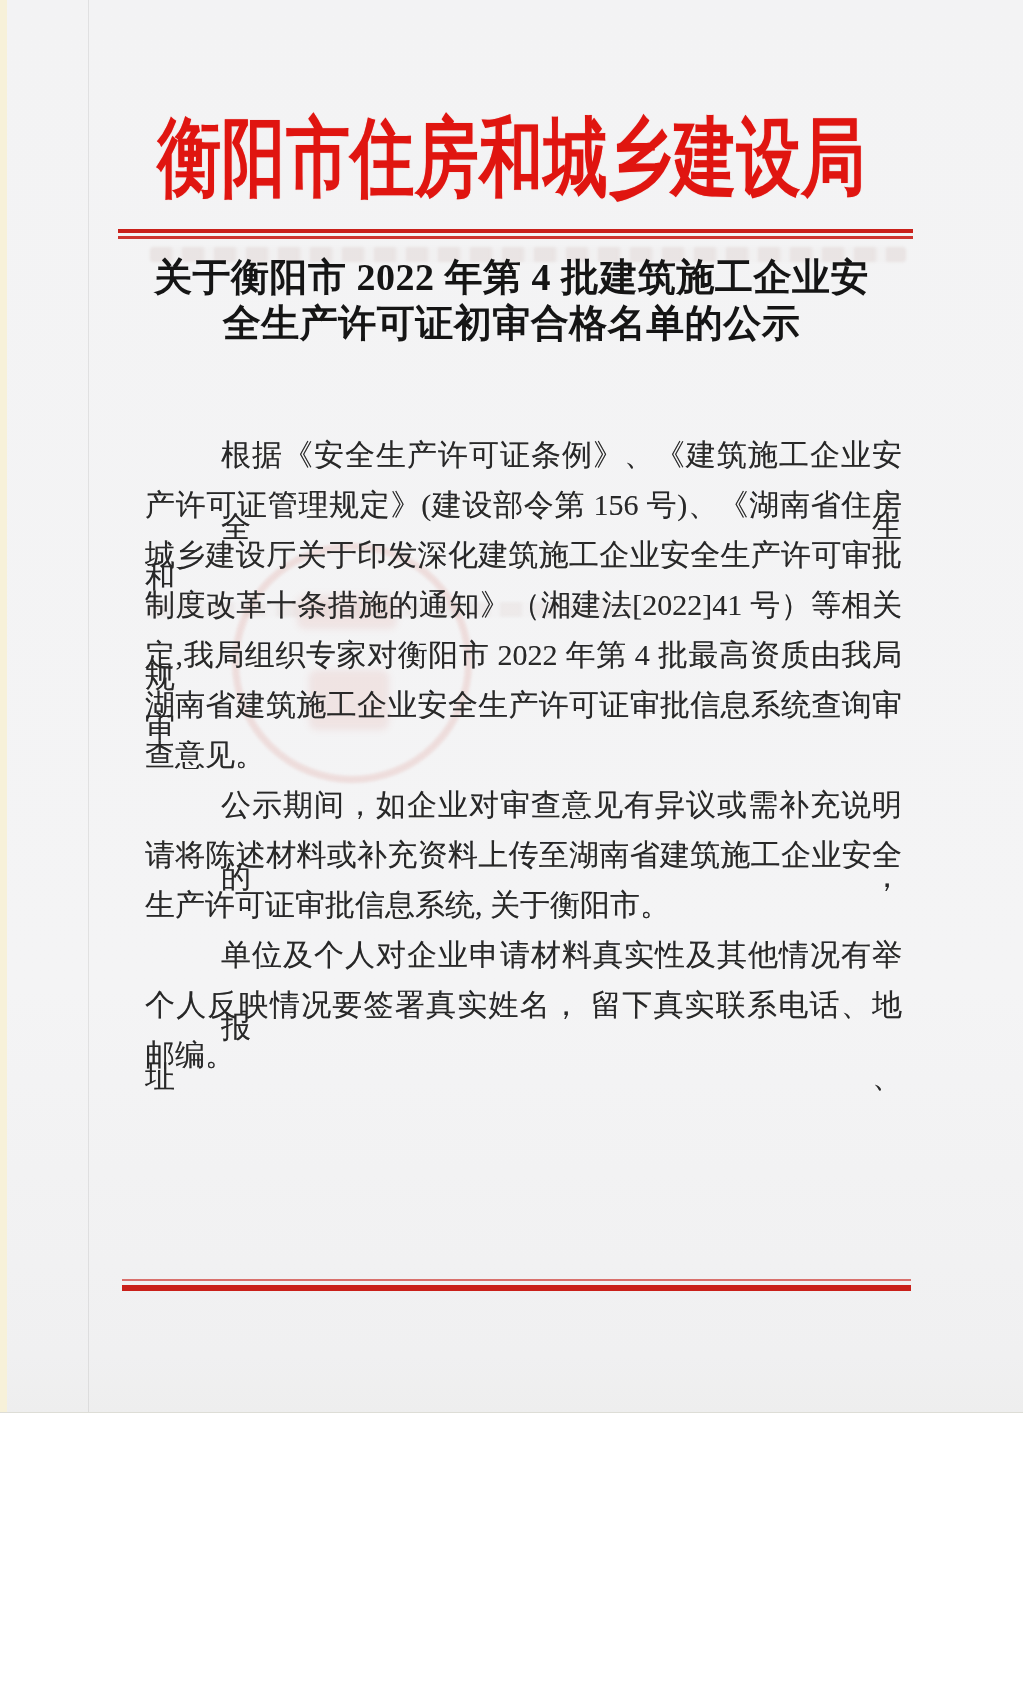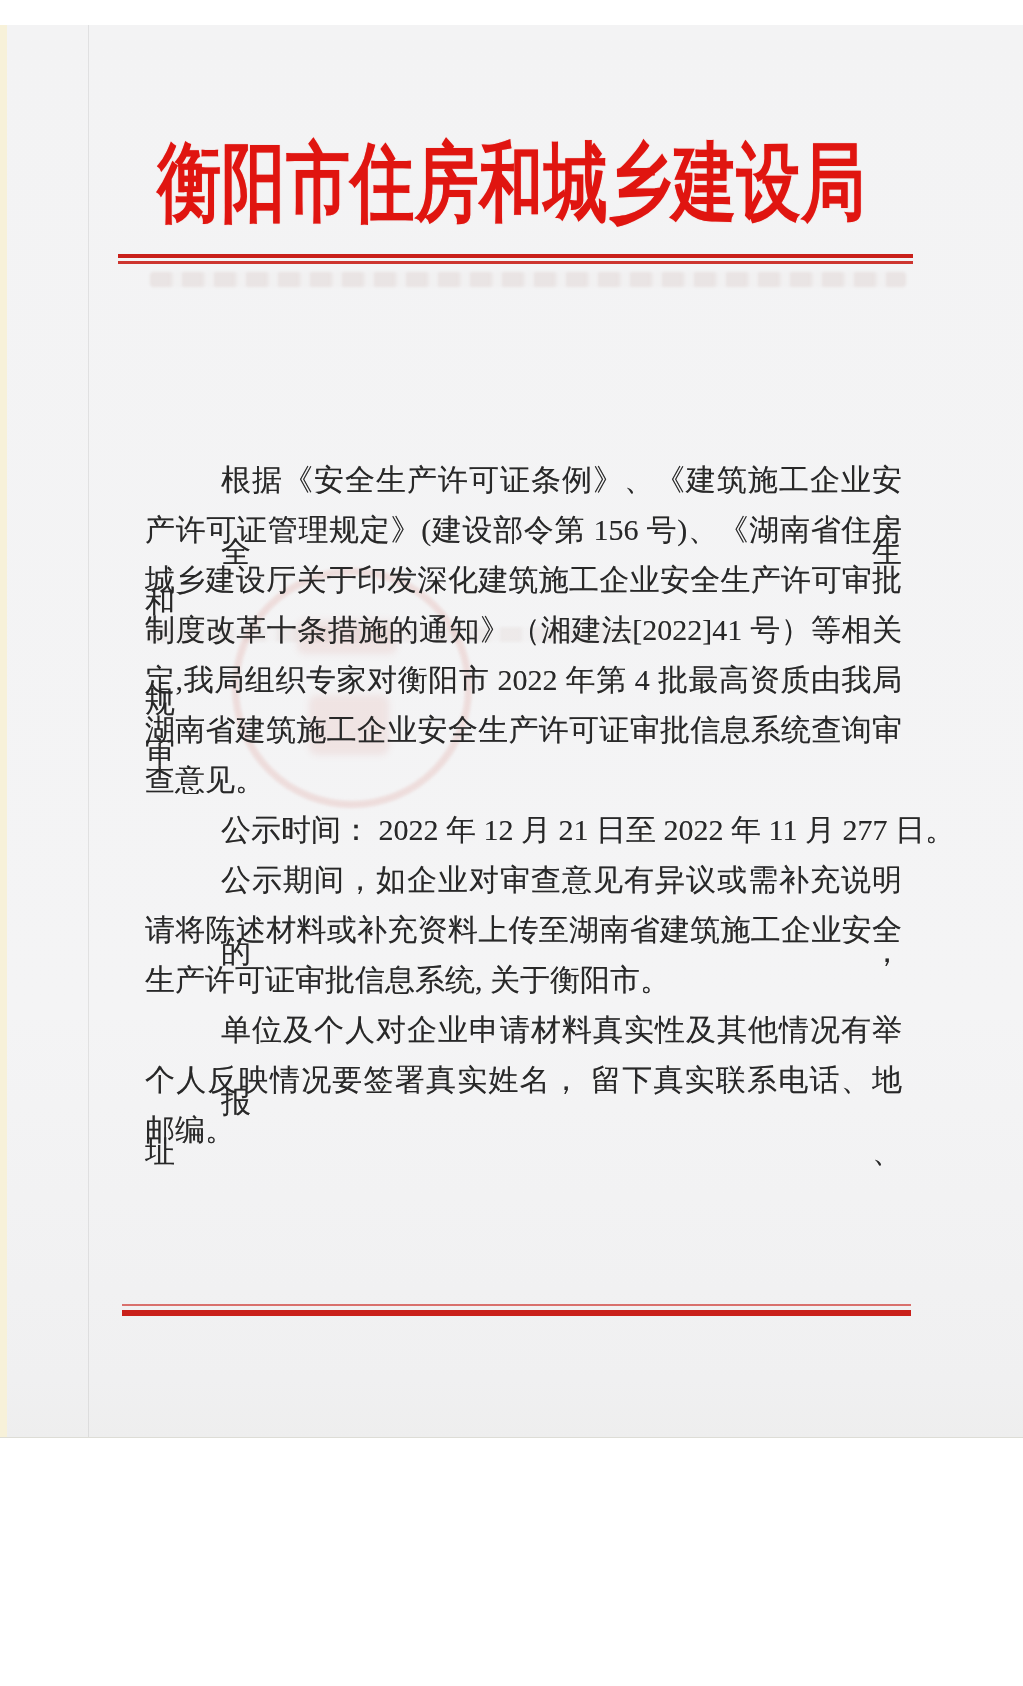--- a/index.html
+++ b/index.html
@@ -18,21 +18,20 @@
     background: #ffffff;
   }
   
   .paper {
     position: absolute;
     left: 0; top: 0;
     width: 1023px;
     height: 1412px;
     background: linear-gradient(180deg, var(--paper, #f3f3f4) 0%, #f4f4f5 70%, #f0f0f1 96%, #eeeeee 100%);
     border-bottom: 1px solid #ddddd6;
-    margin-top: 25px;
   }
   .edge-strip {
     position: absolute;
     left: 0; top: 0;
     width: 7px;
     height: 100%;
     background: var(--edge-strip, #f7f1d9);
   }
   .crease {
     position: absolute;
@@ -166,36 +165,39 @@
     </div>
 
     <div class="rule-top">
       <div class="thick"></div>
       <div class="gap"></div>
       <div class="thin"></div>
     </div>
 
     <div class="ghost-row ghost-1"></div>
 
+    <div class="doc-title">
+      <div>关于衡阳市 2022 年第 4 批建筑施工企业安</div>
+      <div>全生产许可证初审合格名单的公示</div>
+    </div>
 
     <div class="seal-ghost">
       <div class="blob-a"></div>
       <div class="blob-b"></div>
     </div>
     <div class="ghost-row ghost-2"></div>
 
     <div class="body-text">
         <div class="line indent justify">根据《安全生产许可证条例》、《建筑施工企业安全生</div>
         <div class="line justify">产许可证管理规定》(建设部令第 156 号)、《湖南省住房和</div>
         <div class="line justify">城乡建设厅关于印发深化建筑施工企业安全生产许可审批</div>
         <div class="line justify">制度改革十条措施的通知》（湘建法[2022]41 号）等相关规</div>
         <div class="line justify">定,我局组织专家对衡阳市 2022 年第 4 批最高资质由我局审</div>
         <div class="line justify">湖南省建筑施工企业安全生产许可证审批信息系统查询审</div>
         <div class="line">查意见。</div>
-        <div class="line indent">公示时间： 2022 年 12 月 21 日至 2022 年 11 月 277 日。</div>
         <div class="line indent justify">公示期间，如企业对审查意见有异议或需补充说明的，</div>
         <div class="line justify">请将陈述材料或补充资料上传至湖南省建筑施工企业安全</div>
         <div class="line">生产许可证审批信息系统, 关于衡阳市。</div>
         <div class="line indent justify">单位及个人对企业申请材料真实性及其他情况有举报</div>
         <div class="line justify">个人反映情况要签署真实姓名， 留下真实联系电话、地址、</div>
         <div class="line">邮编。</div>
       </div>
 
     <div class="rule-bottom">
       <div class="thin"></div>

